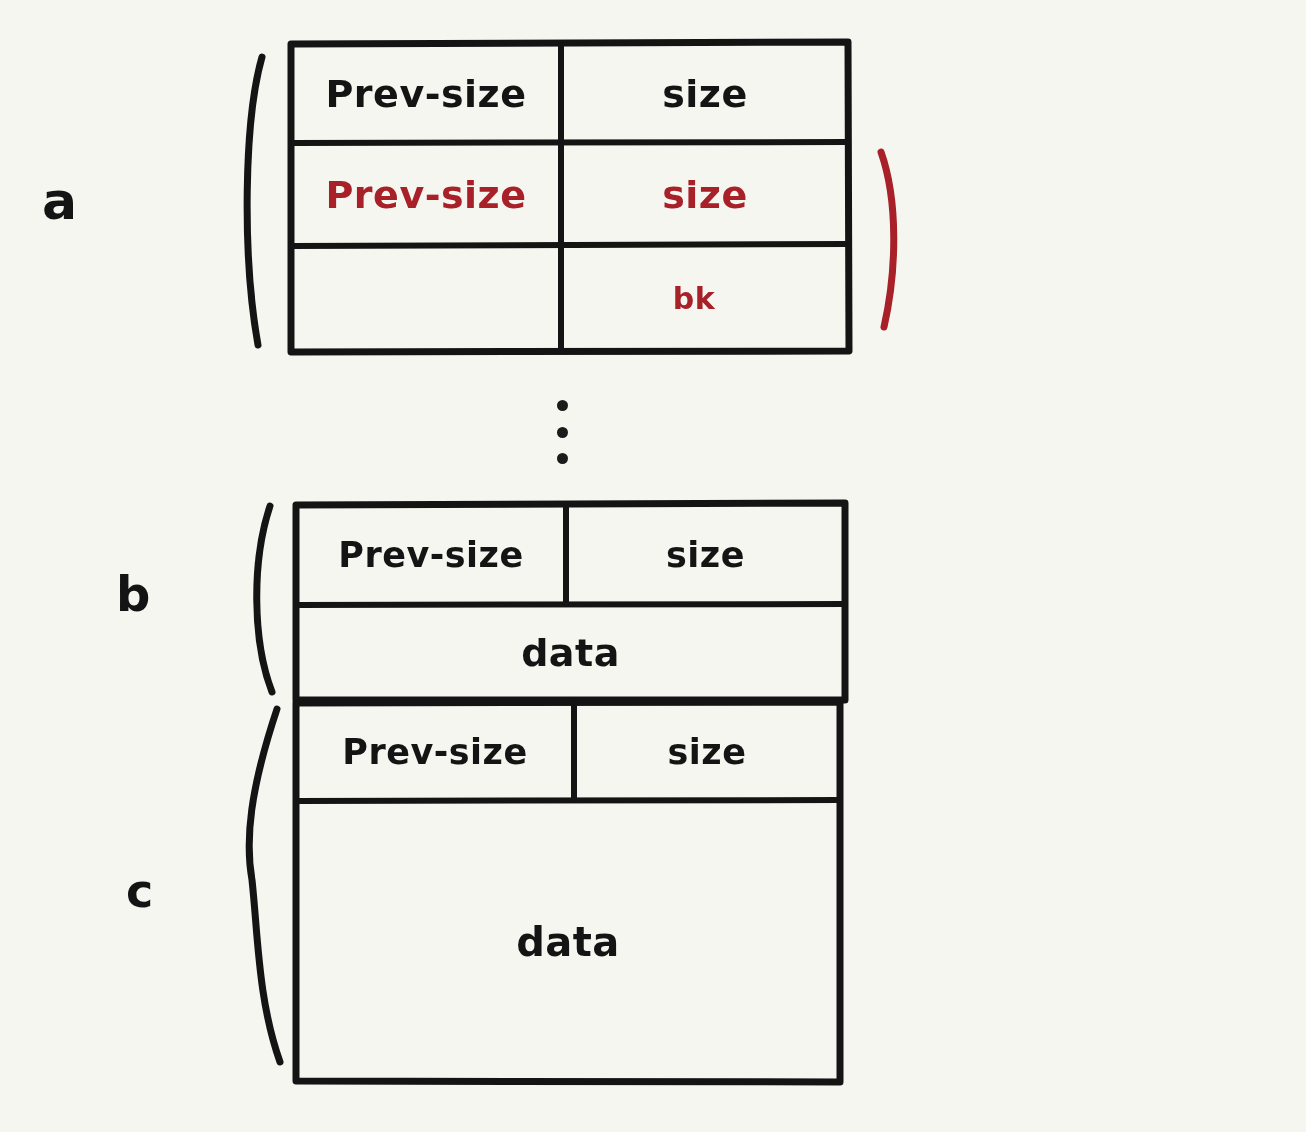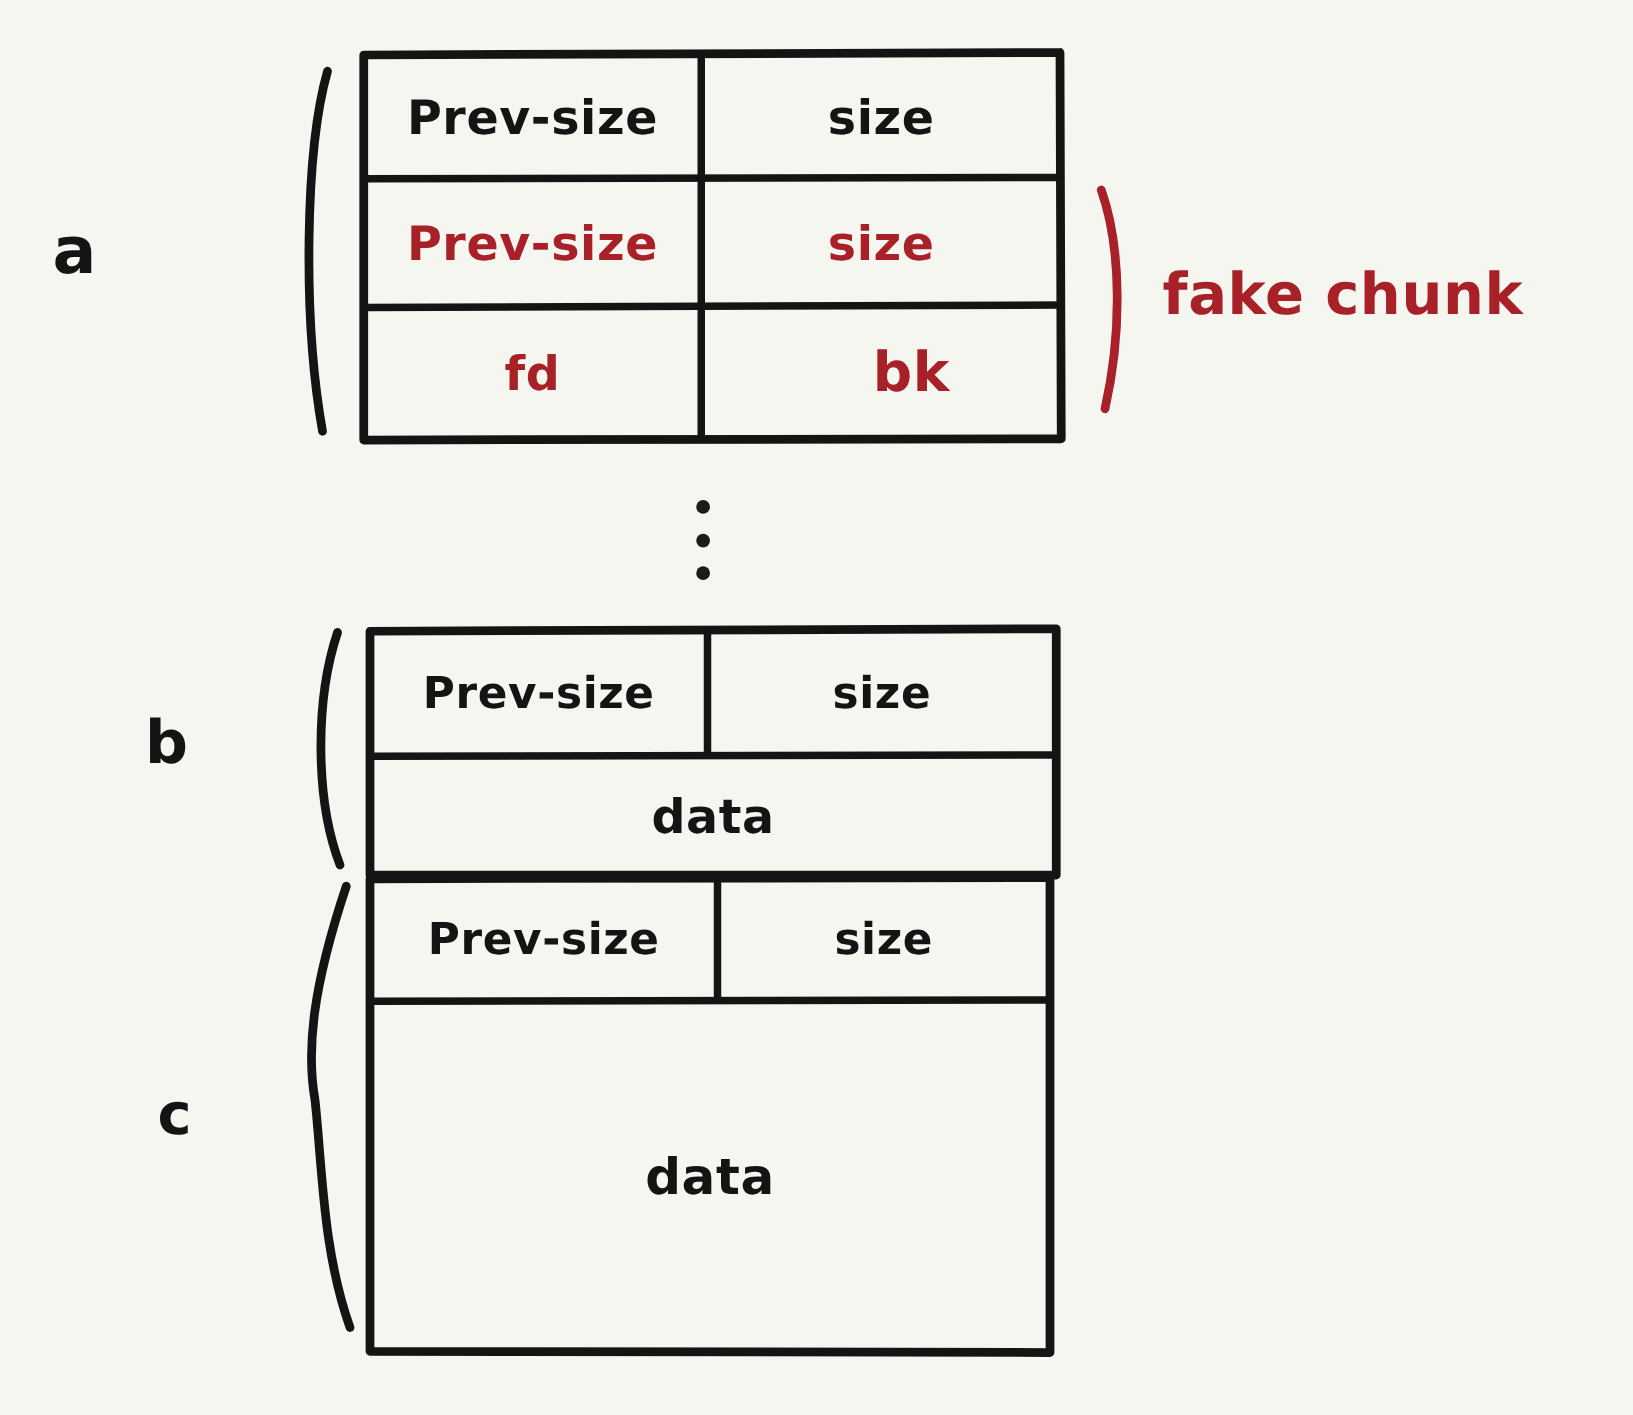--- a/index.html
+++ b/index.html
@@ -113,43 +113,41 @@
   </svg>
 
   <div class="cell-text hand ink-black" style="left:291px; top:44px; width:270px; height:99px; font-size:38px;">Prev-size</div>
 
   <div class="cell-text hand ink-black" style="left:561px; top:44px; width:288px; height:99px; font-size:38px;">size</div>
 
   <div class="cell-text hand ink-red" style="left:291px; top:143px; width:270px; height:103px; font-size:38px;">Prev-size</div>
 
   <div class="cell-text hand ink-red" style="left:561px; top:143px; width:288px; height:103px; font-size:38px;">size</div>
 
-  <div class="cell-text hand ink-red" style="left:291px; top:246px; width:270px; height:106px; font-size:38px;">fd</div>
 
-  <div class="cell-text hand ink-red" style="left:585px; top:246px; width:288px; height:106px; font-size:44px;">bk</div>
+  <div class="cell-text hand ink-red" style="left:550px; top:246px; width:288px; height:106px; font-size:30px;">bk</div>
 
   <div class="cell-text hand ink-black" style="left:296px; top:505px; width:270px; height:100px; font-size:35px;">Prev-size</div>
 
   <div class="cell-text hand ink-black" style="left:566px; top:505px; width:279px; height:100px; font-size:35px;">size</div>
 
   <div class="cell-text hand ink-black" style="left:296px; top:605px; width:549px; height:95px; font-size:38px;">data</div>
 
   <div class="cell-text hand ink-black" style="left:296px; top:703px; width:278px; height:98px; font-size:35px;">Prev-size</div>
 
   <div class="cell-text hand ink-black" style="left:574px; top:703px; width:266px; height:98px; font-size:35px;">size</div>
 
   <div class="cell-text hand ink-black" style="left:296px; top:801px; width:544px; height:281px; font-size:40px;">data</div>
 
   <div class="grp-label hand" style="left:42px; top:175px; font-size:52px;">a</div>
 
   <div class="grp-label hand" style="left:116px; top:570px; font-size:48px;">b</div>
 
   <div class="grp-label hand" style="left:126px; top:868px; font-size:46px;">c</div>
 
-  <div class="annot hand" style="left:930px; top:212px; font-size:46px;">fake chunk</div>
 
   <div class="dots" style="left:556px; top:400px; width:12px; height:64px;">
     <i></i>
       <i></i>
       <i></i>
   </div>
 
 </div>
 
 </body></html>

